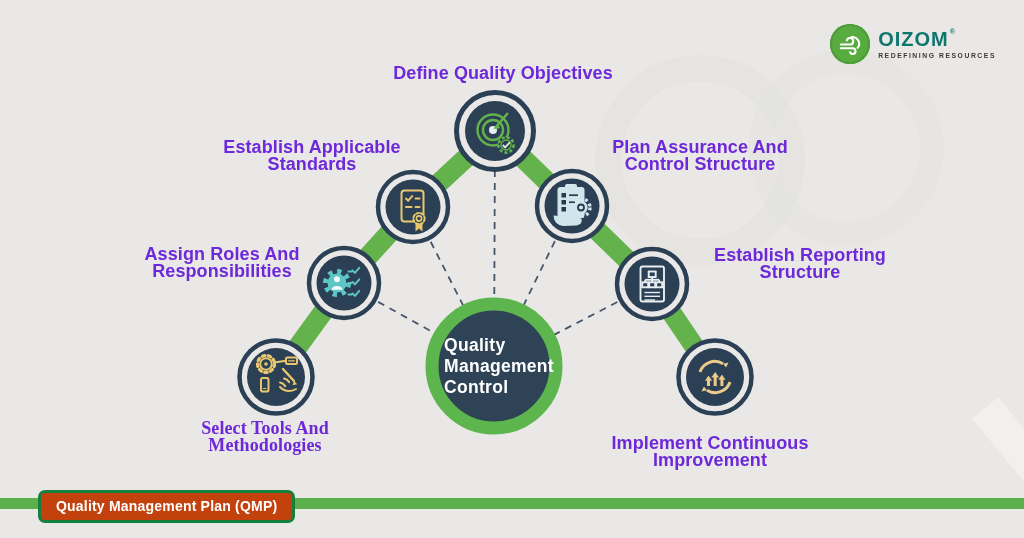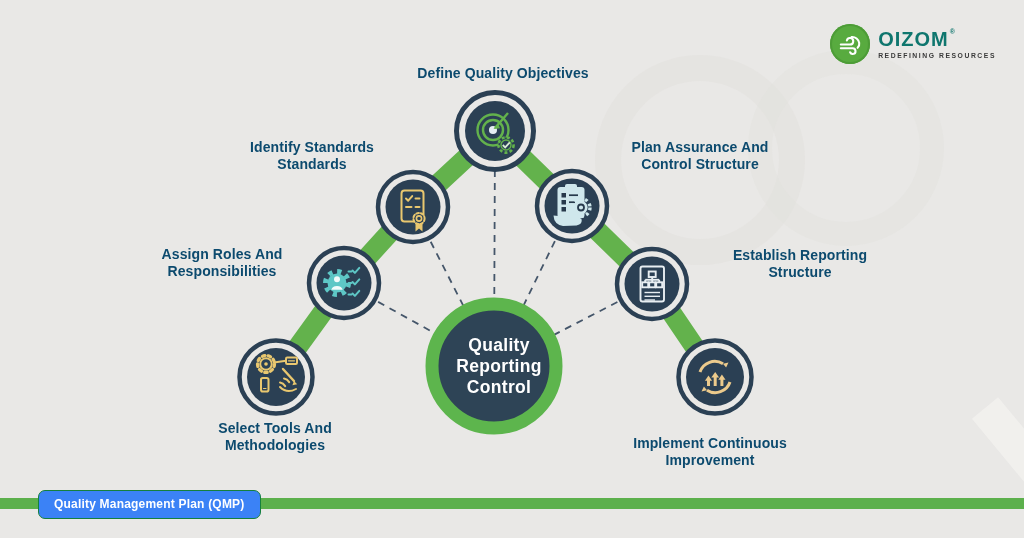--- a/index.html
+++ b/index.html
@@ -3,42 +3,42 @@
 <meta charset="utf-8">
 <style>
   html,body{margin:0;padding:0;background:#d8d8d6;}
   .stage{
     position:relative;width:1024px;height:538px;background:#e9e8e6;
     overflow:hidden;font-family:"Liberation Sans",sans-serif;
   }
   .stage svg.diagram{position:absolute;left:0;top:0;}
   .node-label{
     position:absolute;transform:translateX(-50%);text-align:center;
-    color:#0c4a6e;font-size:14px;line-height:16.5px;font-weight:700;
+    color:#6d28d9;font-size:18px;line-height:16.5px;font-weight:700;
     white-space:nowrap;letter-spacing:.1px;
   }
   .node-label span{display:block;}
   .center-label{
     position:absolute;left:494px;top:366px;transform:translate(-50%,-50%);
-    text-align:center;color:#fff;font-size:17.5px;line-height:21px;
+    text-align:left;color:#fff;font-size:17.5px;line-height:21px;
     font-weight:800;letter-spacing:.3px;white-space:nowrap;padding-left:10px;
   }
   .center-label span{display:block;}
   .logo{position:absolute;right:28px;top:24px;display:flex;align-items:center;gap:8px;}
   .logo-mark{width:40px;height:40px;border-radius:50%;background:#58ab3f;
     display:flex;align-items:center;justify-content:center;box-shadow:inset 0 0 0 2px #4d9c37;}
   .logo-text{display:flex;flex-direction:column;line-height:1;}
   .logo-brand{font-size:20px;font-weight:800;color:#0f766e;letter-spacing:1px;display:flex;align-items:flex-start;}
   .logo-reg{font-size:7px;font-weight:700;margin-top:-1px;margin-left:1px;}
   .logo-tagline{font-size:6.8px;font-weight:700;color:#3a3a3a;letter-spacing:1.55px;margin-top:4px;}
   .footer-bar{position:absolute;left:0;right:0;top:498px;height:11px;background:#5cb04c;}
   .footer-pill{
     position:absolute;left:38px;top:490px;height:27px;line-height:27px;
-    background:#3b82f6;border:1px solid #15803d;border-radius:7px;
-    color:#fff;font-size:12px;font-weight:600;padding:0 15px;letter-spacing:.2px;
+    background:#c2410c;border:3px solid #15803d;border-radius:7px;
+    color:#fff;font-size:14px;font-weight:600;padding:0 15px;letter-spacing:.2px;
   }
 </style>
 </head>
 <body>
 
 <div class="stage">
 
   <svg class="diagram" width="1024" height="538" viewBox="0 0 1024 538">
 
     <g>
@@ -183,44 +183,44 @@
       </g>
     </g>
 
     <g>
       <circle cx="494" cy="366" r="62" fill="#2e4456" stroke="#5db54d" stroke-width="13"></circle>
     </g>
   </svg>
 
   <div class="center-label">
     <span>Quality</span>
-    <span>Reporting</span>
+    <span>Management</span>
     <span>Control</span>
   </div>
 
   <div class="node-label" style="left:503px;top:65px;">
     <span>Define Quality Objectives</span>
   </div>
   <div class="node-label" style="left:312px;top:139px;">
-    <span>Identify Standards</span>
+    <span>Establish Applicable</span>
     <span>Standards</span>
   </div>
   <div class="node-label" style="left:694px;top:139px;margin-left:6px;">
     <span>Plan Assurance And</span>
     <span>Control Structure</span>
   </div>
   <div class="node-label" style="left:222px;top:246px;">
     <span>Assign Roles And</span>
     <span>Responsibilities</span>
   </div>
   <div class="node-label" style="left:800px;top:247px;">
     <span>Establish Reporting</span>
     <span>Structure</span>
   </div>
-  <div class="node-label" style="left:275px;top:420px;">
+  <div class="node-label" style="left:265px;top:420px;font-family:Liberation Serif, serif;">
     <span>Select Tools And</span>
     <span>Methodologies</span>
   </div>
   <div class="node-label" style="left:710px;top:419px;margin-top:16px;">
     <span>Implement Continuous</span>
     <span>Improvement</span>
   </div>
 
   <div class="logo">
     <div class="logo-mark">

